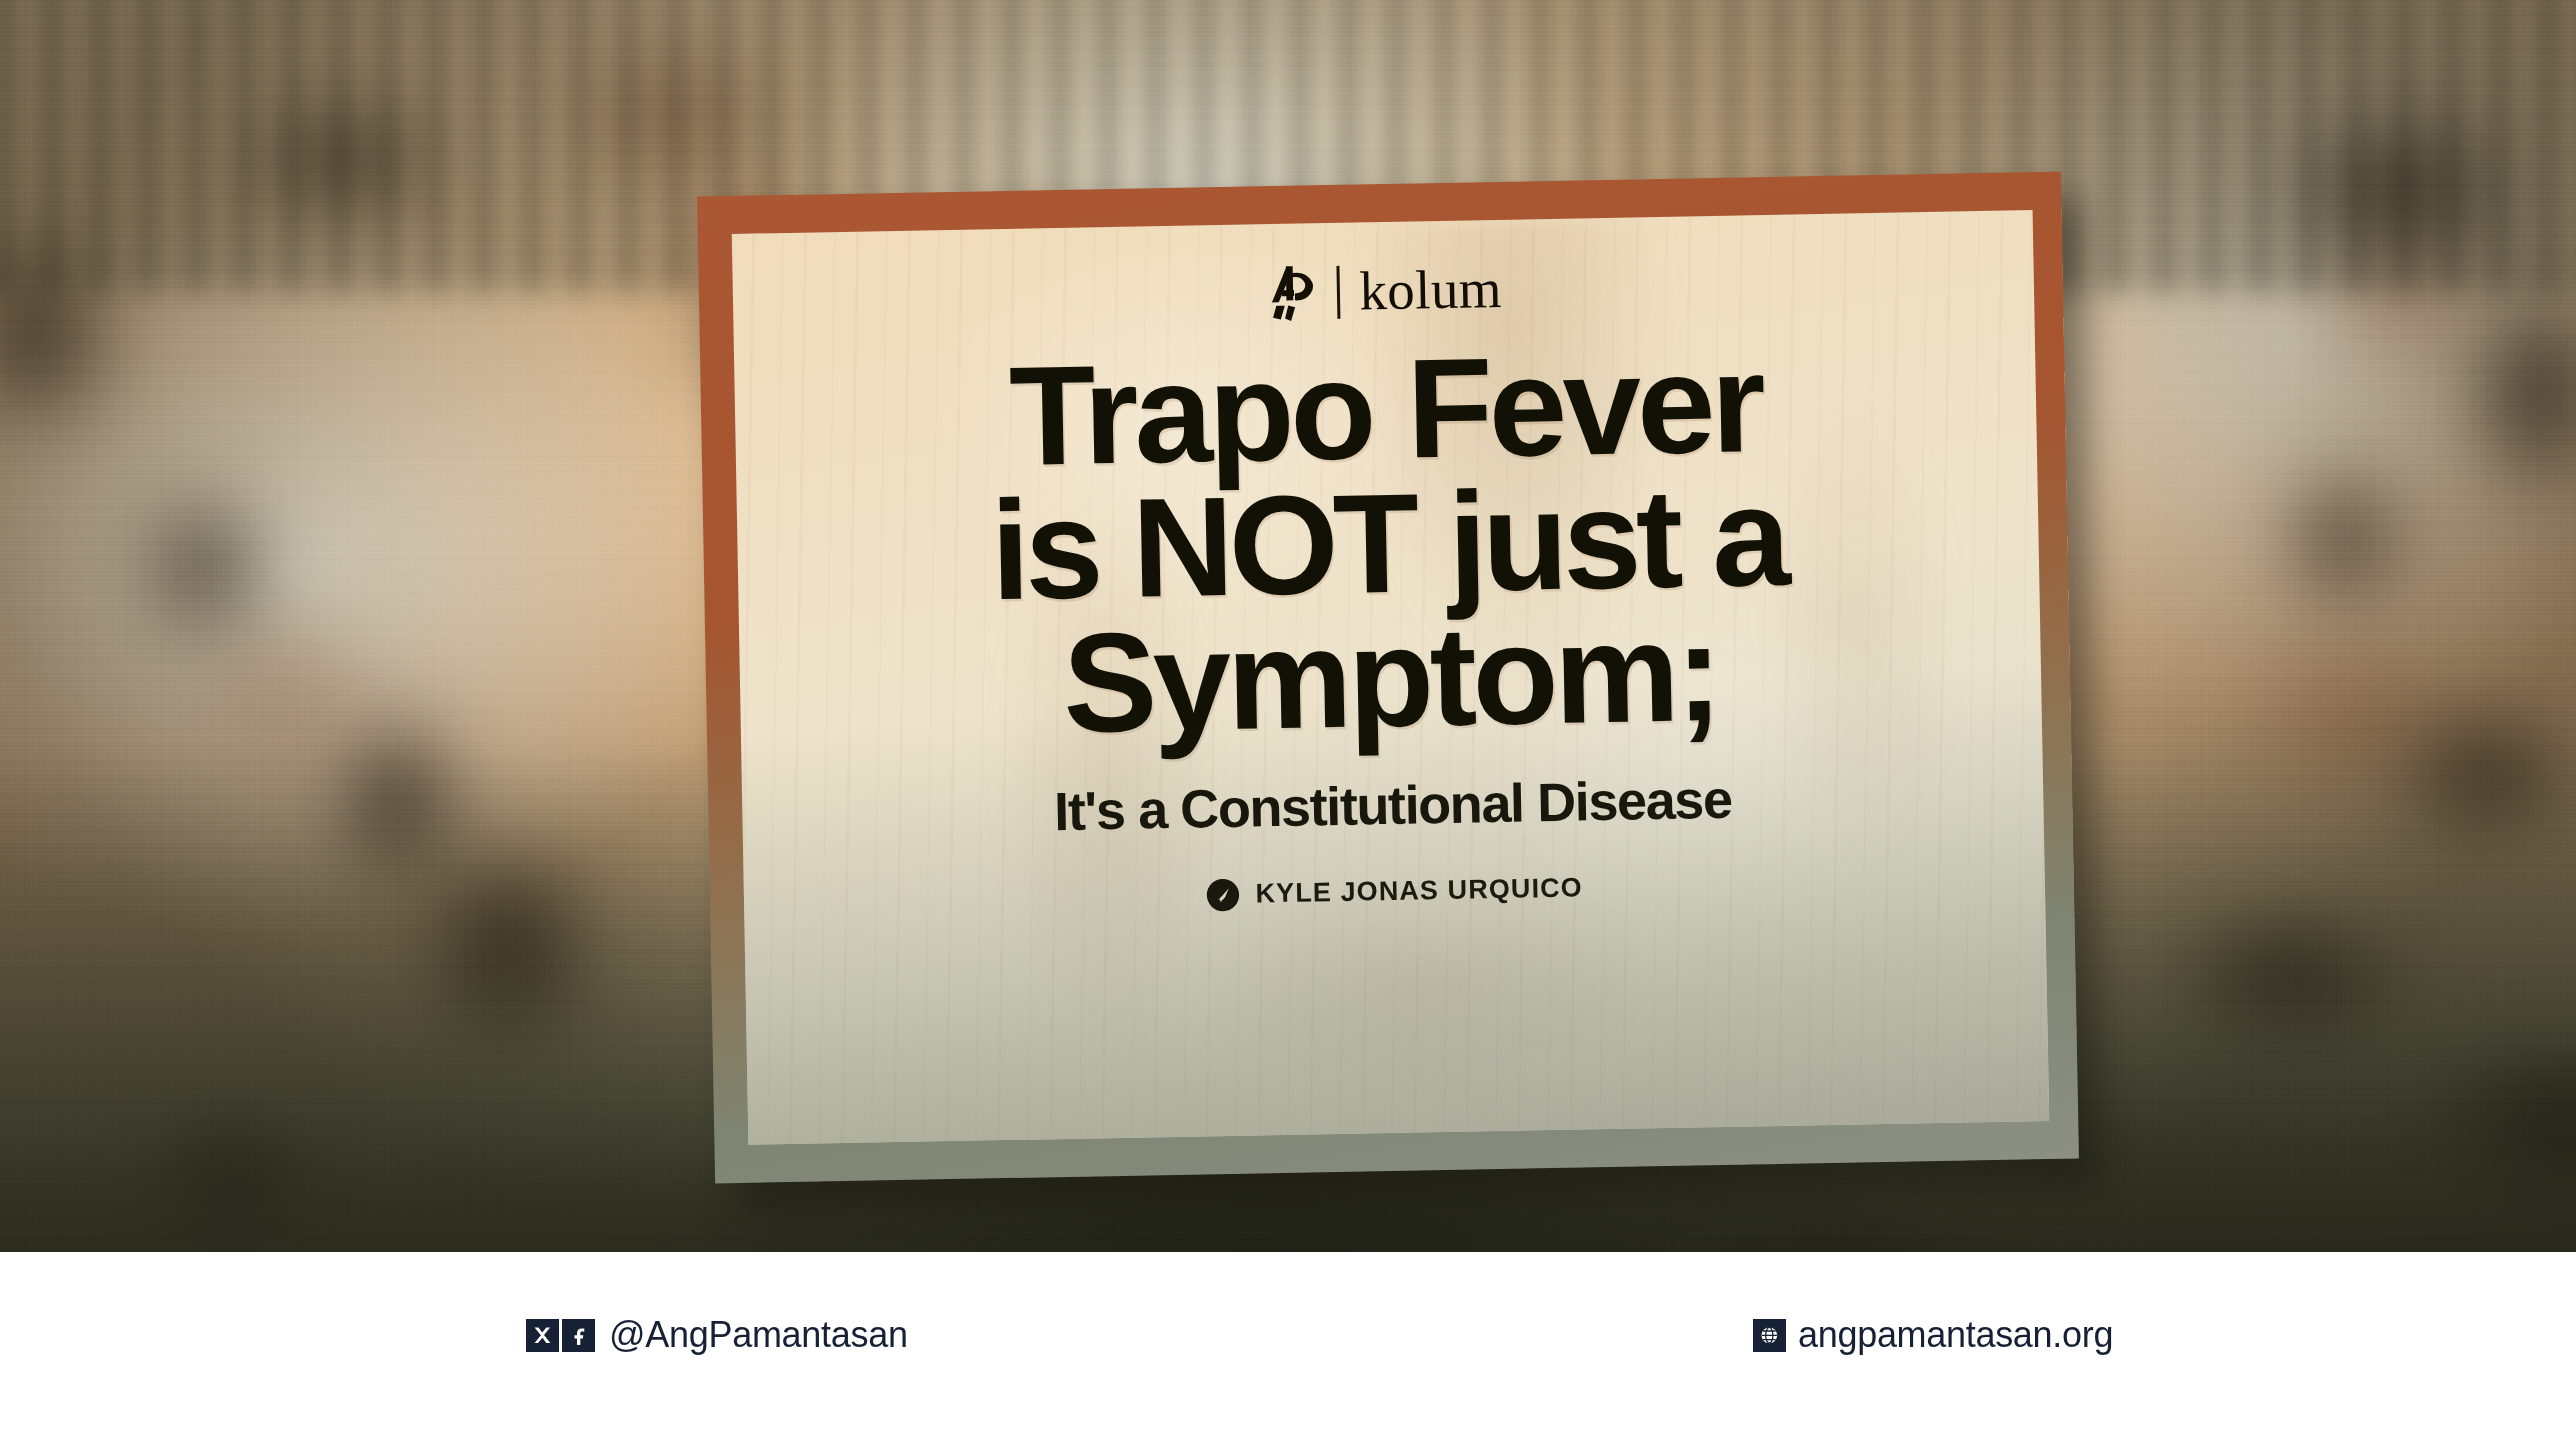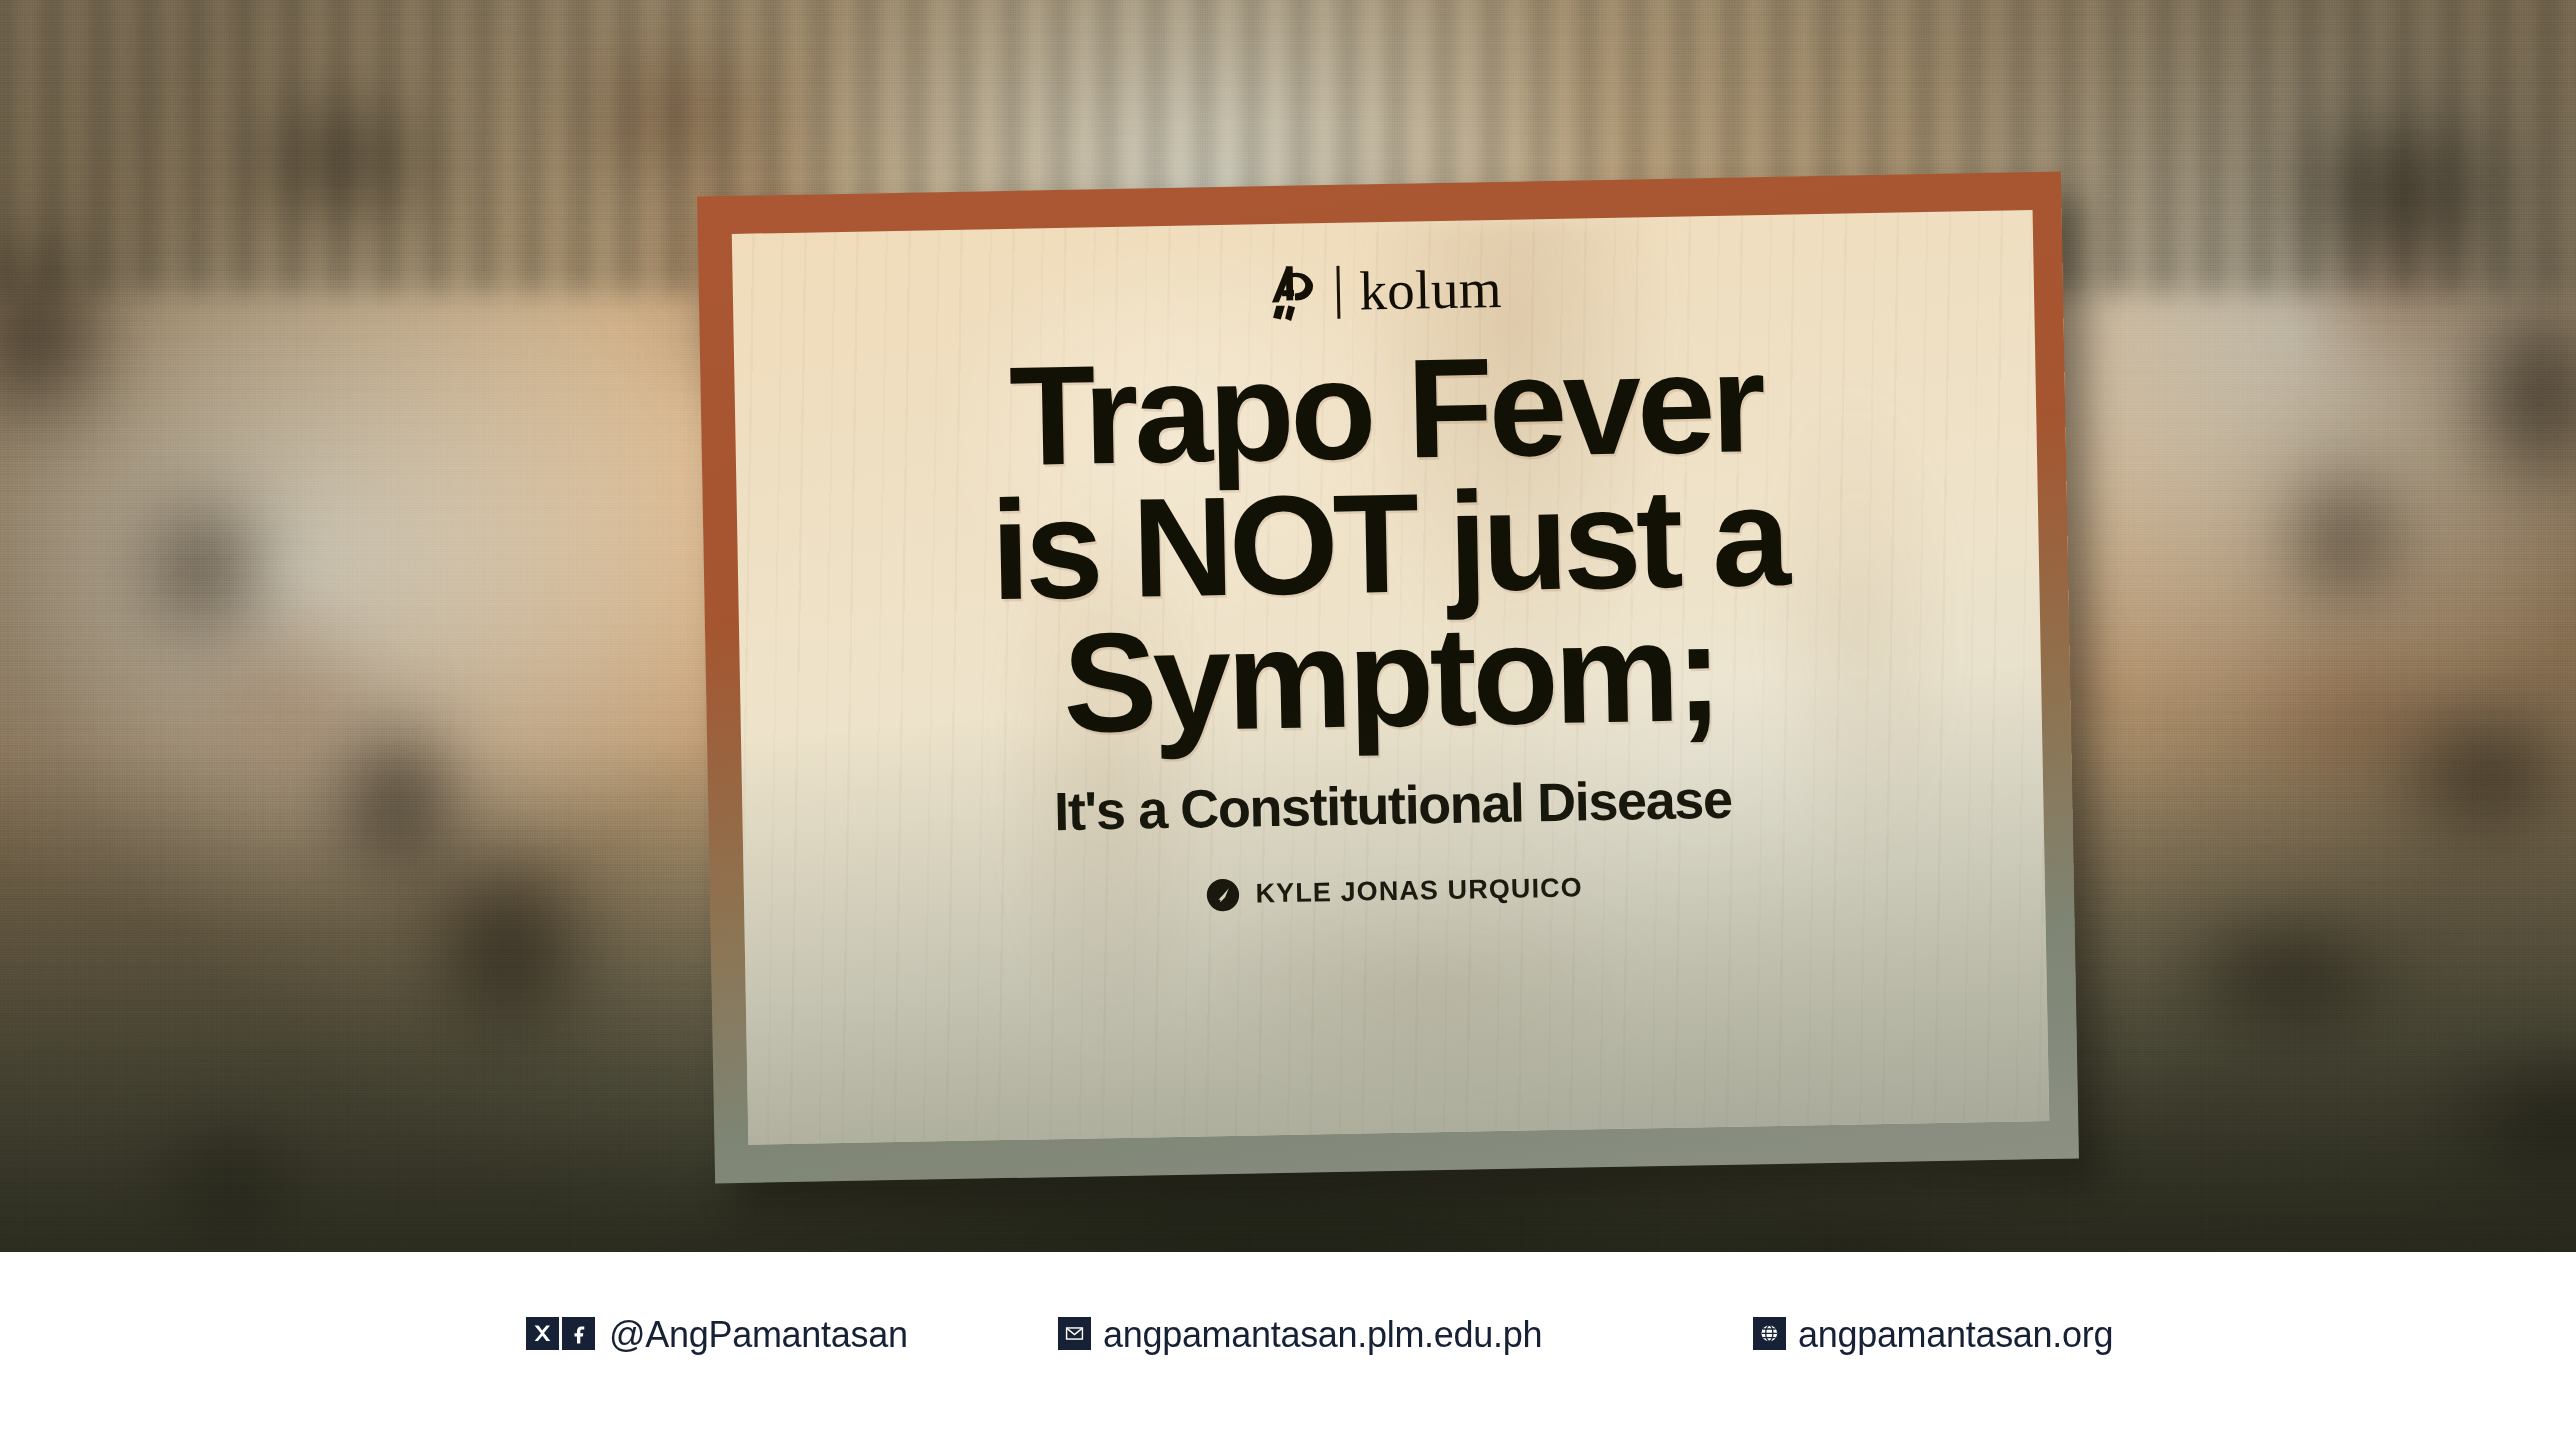--- a/index.html
+++ b/index.html
@@ -153,21 +153,21 @@
     font-weight:700; font-size:27px; letter-spacing:1.1px; color:#17150b;
     white-space:nowrap;
   }
 
   
   #footer {
     position:absolute; left:0; top:1252px; width:2576px; height:197px;
     background:#ffffff; display:flex; align-items:center;
   }
   .foot-item {
-    position:absolute; display:flex; gap:12px;
+    position:absolute; display:flex; align-items:center; gap:12px;
     color:#172135; font-size:36px; letter-spacing:-0.3px; white-space:nowrap;
   }
   .foot-social { left:526px; top:65px; }
   .foot-email  { left:1058px; top:65px; }
   .foot-web    { left:1717px; top:65px;margin-left:36px; }
   .fbadge {
     width:33px; height:33px; background:#172135; display:flex;
     align-items:center; justify-content:center; flex:0 0 auto;
   }
   .fbadge svg { display:block; }
@@ -249,29 +249,20 @@
         </span>
         <span class="fbadge">
           <svg viewBox="0 0 24 24" width="20.6" height="20.6" aria-hidden="true">
             <path fill="#fff" d="M15.6 7.6h2.2V4.2c-.4-.06-1.7-.2-3.2-.2-3.2 0-5.3 1.9-5.3 5.4v2.4H6.4v3.8h2.9V24h3.9v-8.4h3l.45-3.8h-3.45V9.8c0-1.3.4-2.2 1.9-2.2z"></path>
           </svg>
         </span>
       </span>
       <span class="foot-label">@AngPamantasan</span>
     </div>
 
-    <div class="foot-item foot-email">
-      <span class="fbadge">
-        <svg viewBox="0 0 24 24" width="19" height="19" aria-hidden="true">
-          <rect x="2" y="5" width="20" height="14" fill="none" stroke="#fff" stroke-width="1.8"></rect>
-          <path d="M2.8 5.8 L12 13.4 L21.2 5.8" fill="none" stroke="#fff" stroke-width="1.8"></path>
-        </svg>
-      </span>
-      <span class="foot-label">angpamantasan.plm.edu.ph</span>
-    </div>
 
     <div class="foot-item foot-web">
       <span class="fbadge">
         <svg viewBox="0 0 24 24" width="20.6" height="20.6" aria-hidden="true">
           <circle cx="12" cy="12" r="9.2" fill="#fff"></circle>
           <g stroke="#172135" stroke-width="1.5" fill="none">
             <ellipse cx="12" cy="12" rx="4.2" ry="9.2"></ellipse>
             <path d="M3 12h18M4.6 7h14.8M4.6 17h14.8"></path>
           </g>
         </svg>

